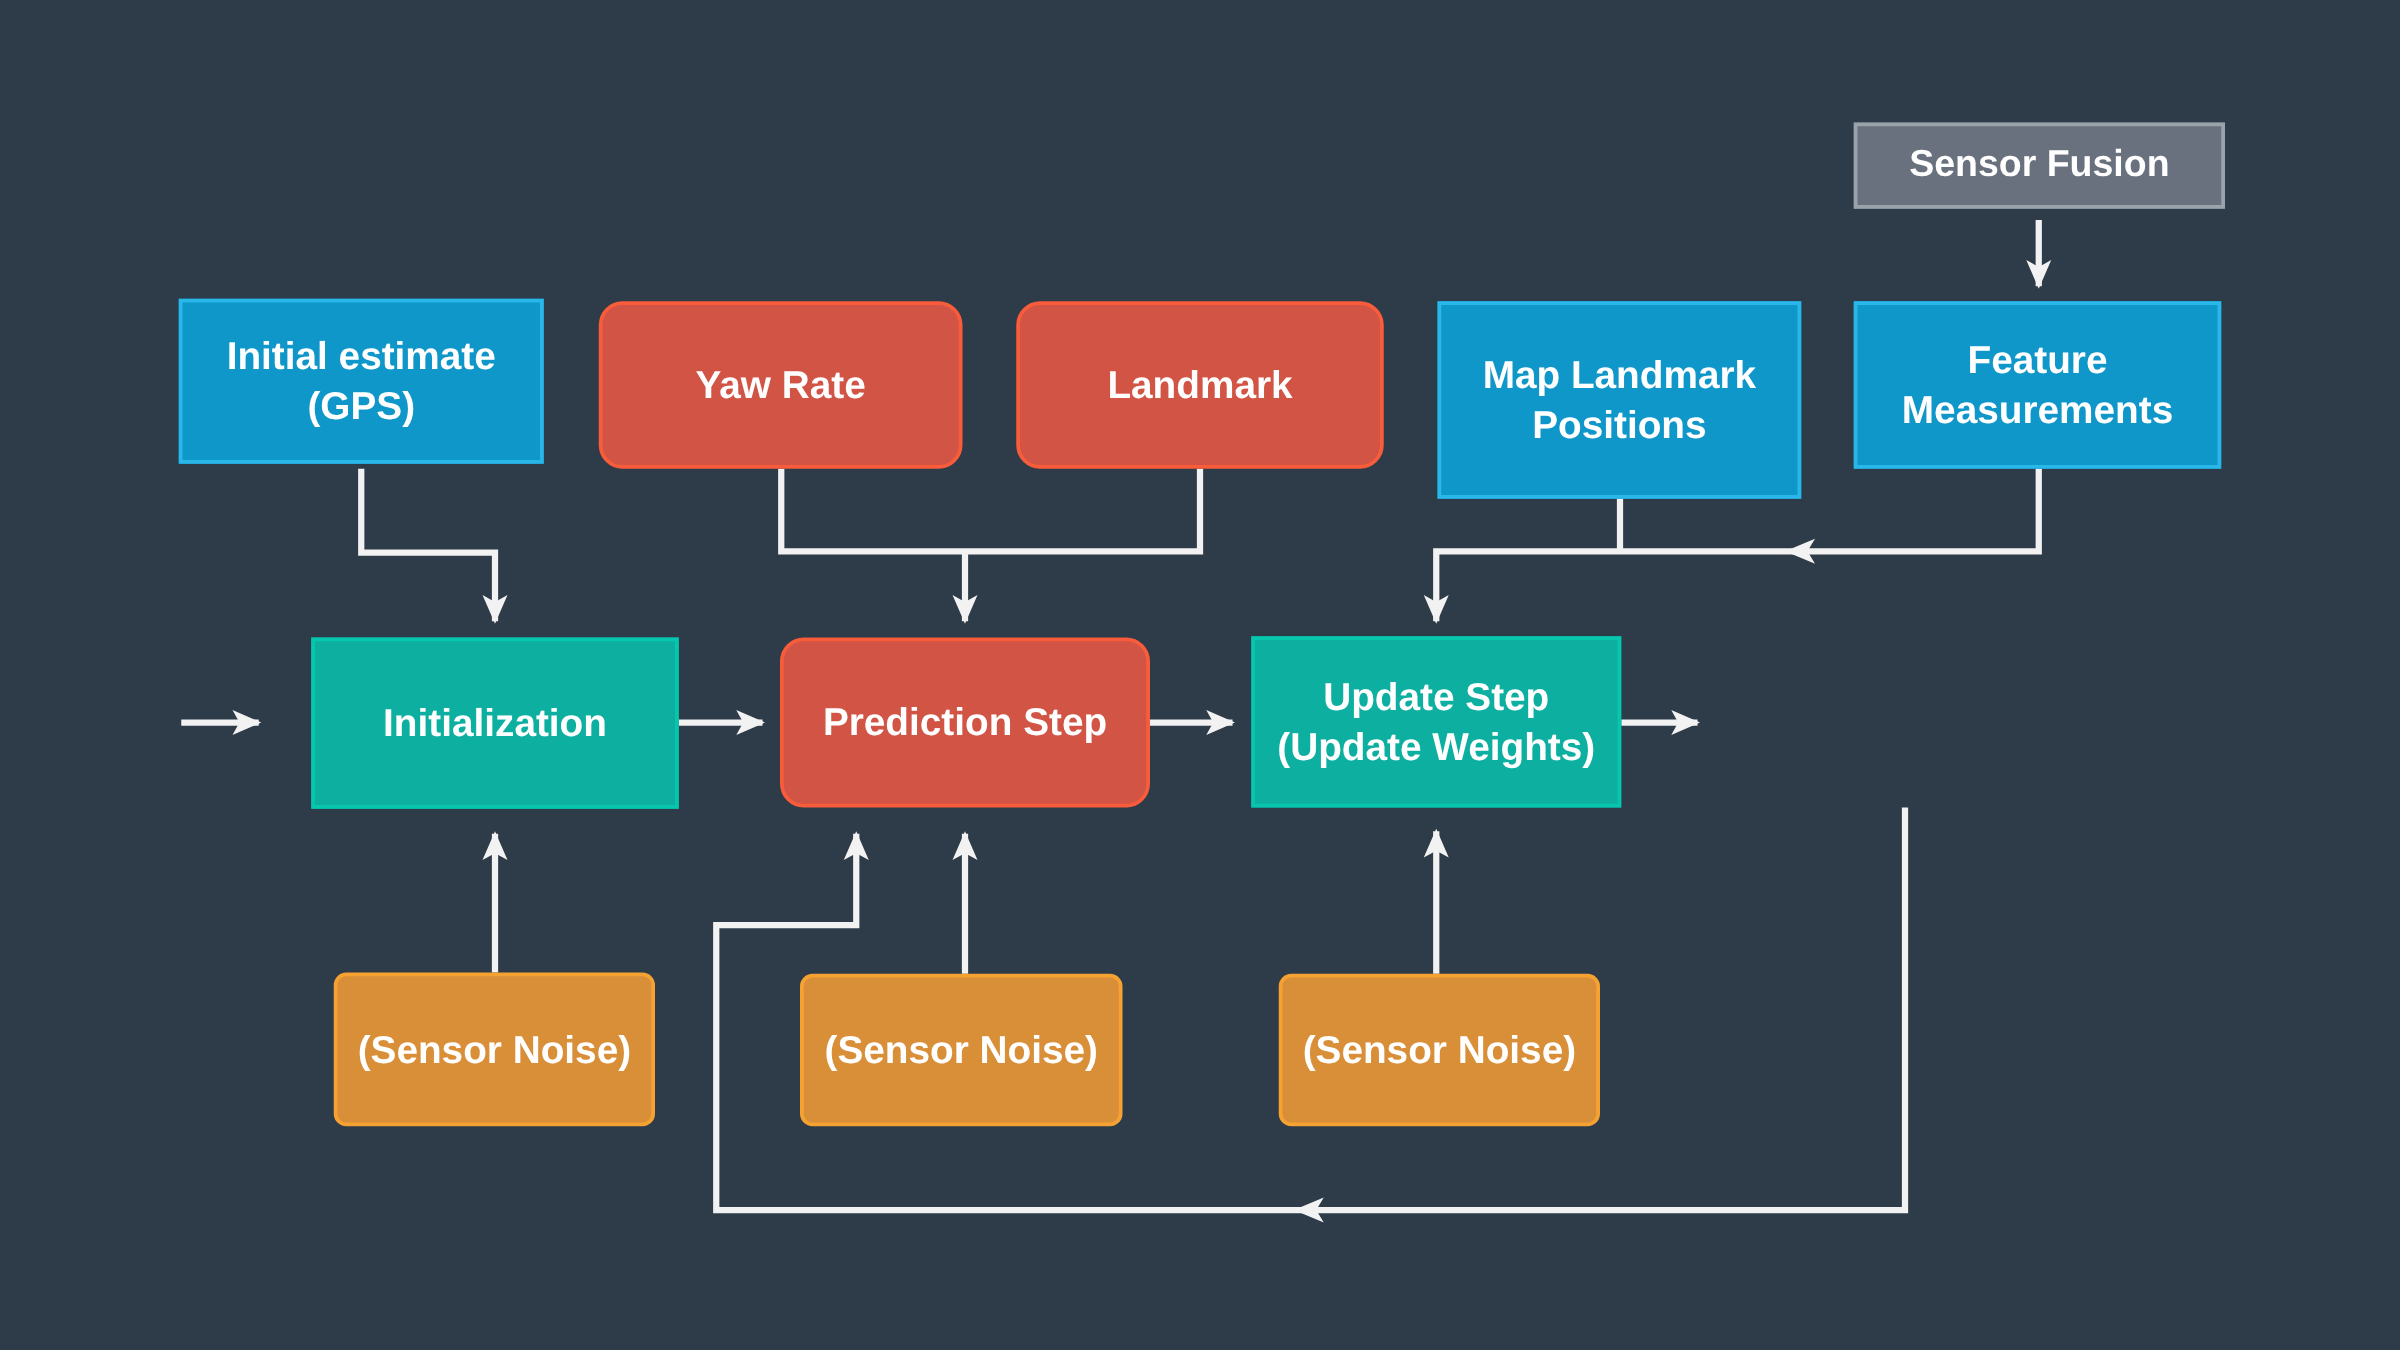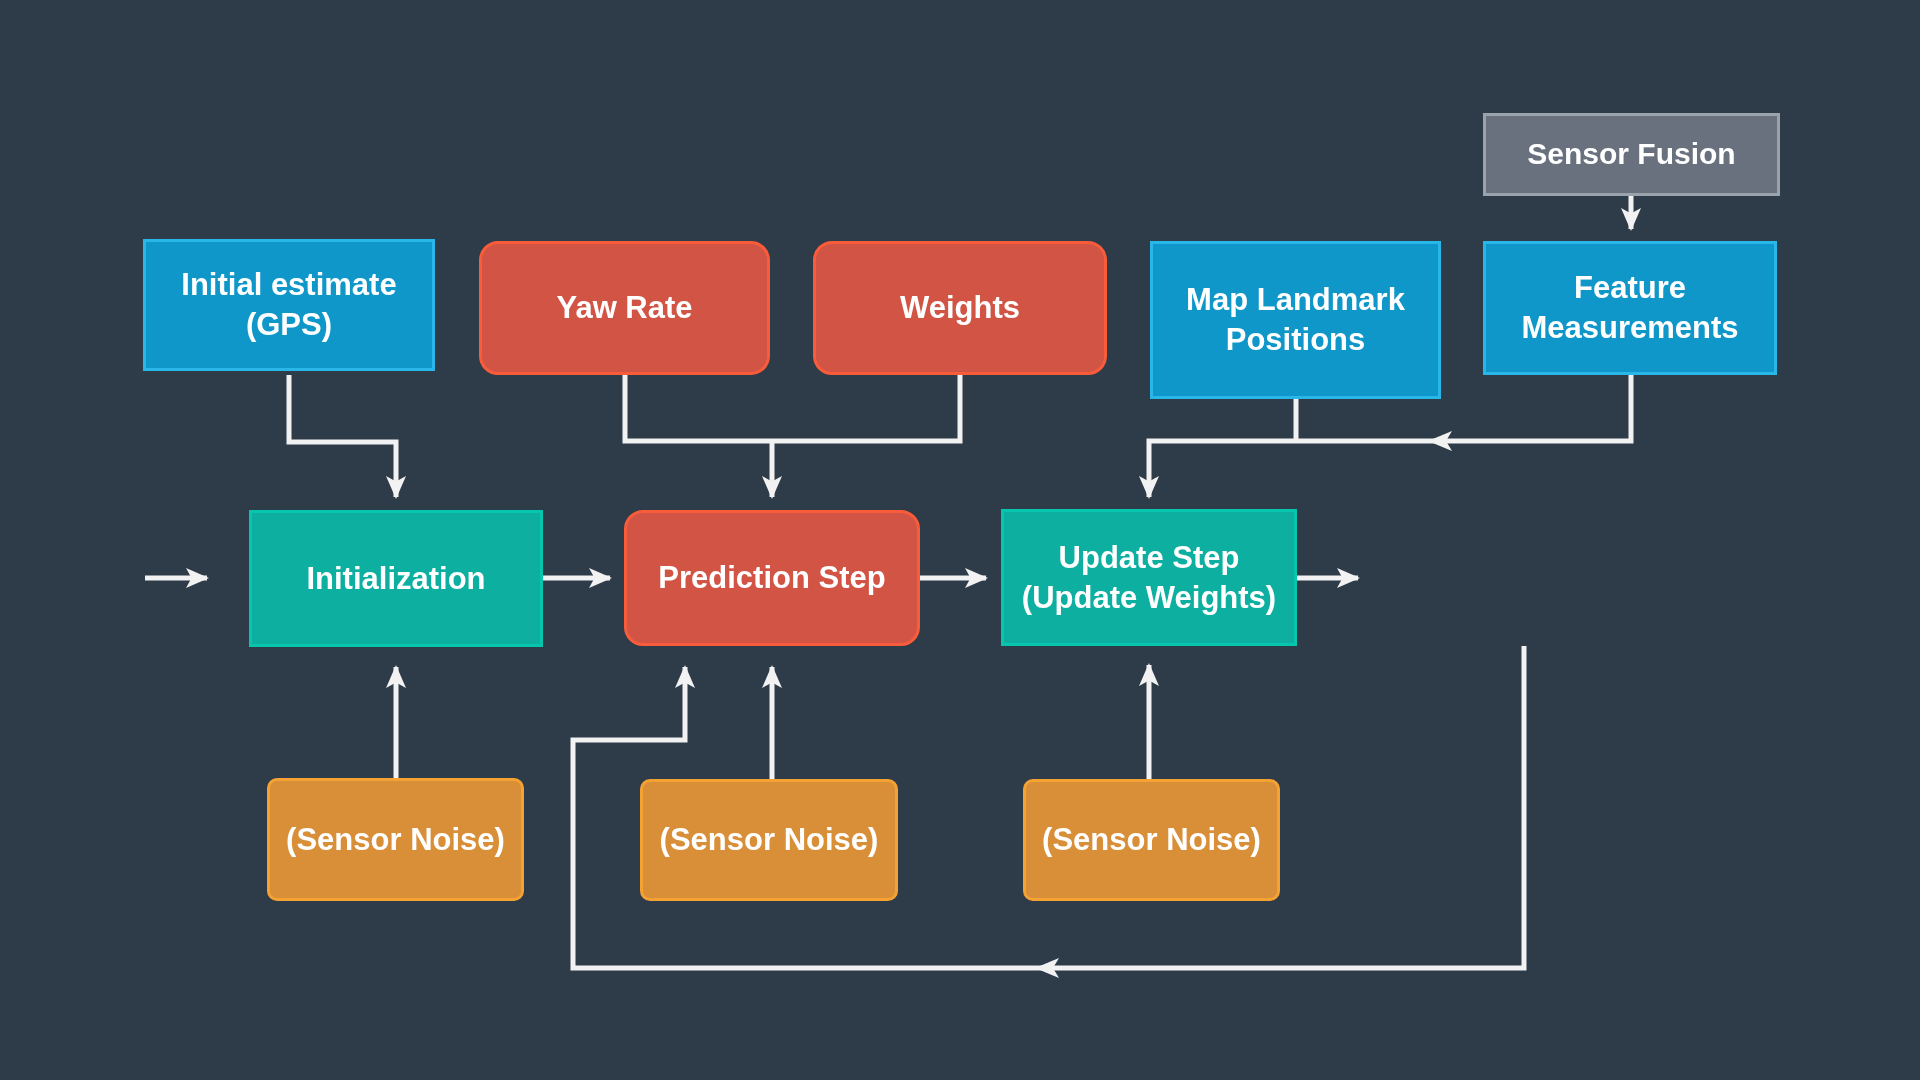--- a/index.html
+++ b/index.html
@@ -64,35 +64,35 @@
     <path class="wire" d="M1297 578 H1358" marker-end="url(#arrow)"></path>
 
     <path class="wire" d="M396 778 V667" marker-end="url(#arrow)"></path>
     <path class="wire" d="M772 779 V667" marker-end="url(#arrow)"></path>
     <path class="wire" d="M1149 779 V665" marker-end="url(#arrow)"></path>
 
     <path class="wire" d="M1524 646 V968 H573 V740 H685 V667" marker-end="url(#arrow)"></path>
     <path class="head" d="M1035 968 l24 -10 l-6 10 l6 10 z"></path>
   </svg>
 
-  <div class="node gray" style="left:1483px;top:113px;width:297px;height:83px">
+  <div class="node gray" style="left:1483px;top:98px;width:297px;height:69px">
     <span>Sensor Fusion</span>
   </div>
 
   <div class="node blue" style="left:143px;top:239px;width:292px;height:132px">
     <span>Initial estimate
 (GPS)</span>
   </div>
 
   <div class="node red" style="left:479px;top:241px;width:291px;height:134px">
     <span>Yaw Rate</span>
   </div>
 
   <div class="node red" style="left:813px;top:241px;width:294px;height:134px">
-    <span>Weights</span>
+    <span>Landmark</span>
   </div>
 
   <div class="node blue" style="left:1150px;top:241px;width:291px;height:158px">
     <span>Map Landmark
 Positions</span>
   </div>
 
   <div class="node blue" style="left:1483px;top:241px;width:294px;height:134px">
     <span>Feature
 Measurements</span>

